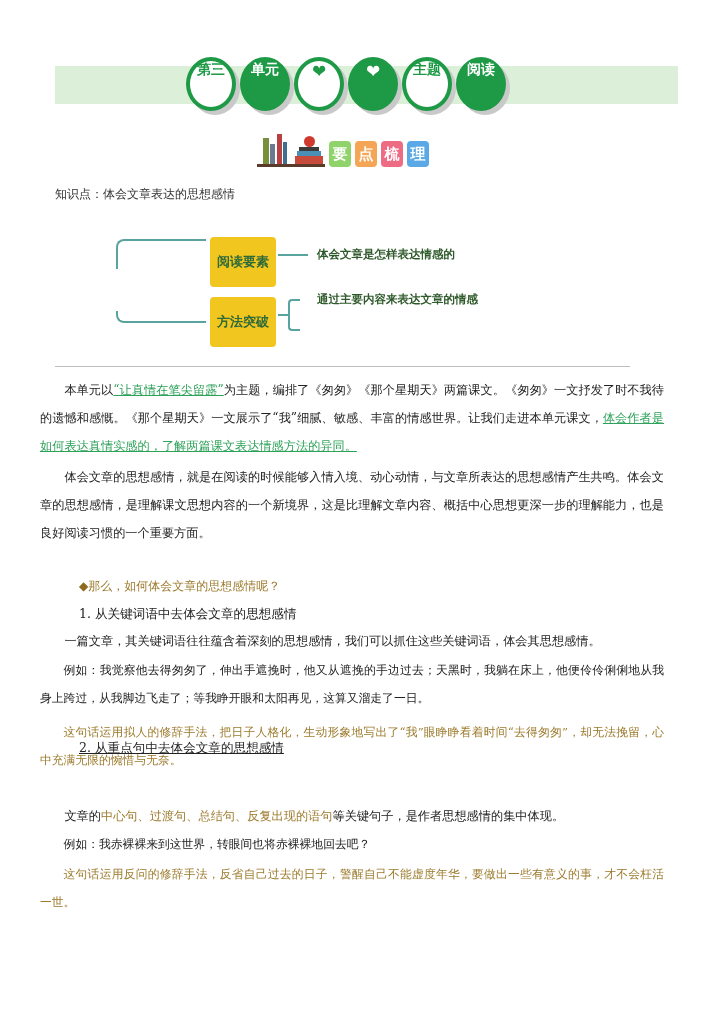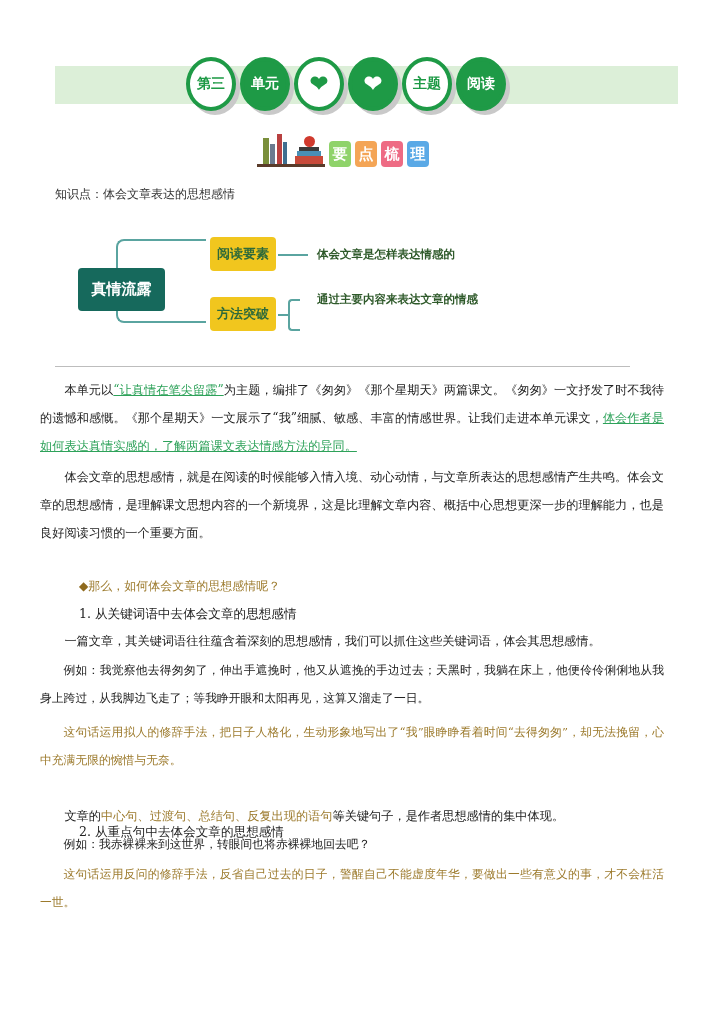--- a/index.html
+++ b/index.html
@@ -2,22 +2,22 @@
 <html><head>
 <meta charset="utf-8">
 <style>
   * { box-sizing: border-box; margin: 0; padding: 0; }
   html, body { width: 724px; height: 1024px; background: #ffffff; overflow: hidden; }
   body { position: relative; font-family: "DejaVu Serif", "Liberation Serif", serif; color: #222; }
 
   
   .banner { position: absolute; left: 55px; top: 66px; width: 623px; height: 38px; background: #dcefd8; }
   .circles { position: absolute; left: 186px; top: 57px; height: 58px; display: flex; gap: 4px; }
-  .circle { width: 50px; height: 54px; border-radius: 50%; display: flex; align-items: center; justify-content: center;
-            font-family: Liberation Sans, sans-serif; font-weight: bold; font-size: 14px; box-shadow: 4px 4px 0 #c9c9c9; }
+  .circle { width: 50px; height: 54px; border-radius: 50%; display: flex; justify-content: center;
+            font-family: Liberation Mono, monospace; font-weight: bold; font-size: 14px; box-shadow: 4px 4px 0 #c9c9c9; }
   .circle.outline { background: #fff; border: 4px solid #1e9a46; color: #1e9a46; }
   .circle.filled { background: #1e9a46; border: 4px solid #1e9a46; color: #fff; }
   .heart { font-size: 22px; line-height: 1; }
 
   
   .section-header { position: absolute; left: 257px; top: 133px; display: flex; align-items: flex-end; gap: 4px; }
   .books { position: relative; width: 68px; height: 34px; }
   .books .shelf { position: absolute; left: 0; bottom: 0; width: 68px; height: 3px; background: #5a3b2a; }
   .books .b1 { position: absolute; left: 6px; bottom: 3px; width: 6px; height: 26px; background: #7a8f3b; }
   .books .b2 { position: absolute; left: 13px; bottom: 3px; width: 5px; height: 20px; background: #6b7a8f; }
@@ -30,21 +30,21 @@
   .tile { width: 22px; height: 26px; border-radius: 4px; color: #fff; display: flex; align-items: center; justify-content: center;
           font-family: "DejaVu Sans", sans-serif; font-weight: bold; font-size: 15px; }
 
   .kp { position: absolute; left: 55px; top: 186px; font-size: 12px; color: #333; }
 
   
   .mindmap { position: absolute; left: 60px; top: 215px; width: 575px; height: 146px; }
   .mm-root { position: absolute; left: 18px; top: 53px; width: 87px; height: 43px; background: #16695c; border-radius: 4px;
              color: #fff; font-family: "DejaVu Sans", sans-serif; font-weight: bold; font-size: 15px;
              display: flex; align-items: center; justify-content: center; }
-  .mm-branch { position: absolute; width: 66px; height: 34px; background: #f1c61e; border-radius: 4px; color: #2e6a3a;
+  .mm-branch { position: absolute; width: 66px; height: 50px; background: #f1c61e; border-radius: 4px; color: #2e6a3a;
                font-family: "DejaVu Sans", sans-serif; font-weight: bold; font-size: 13px;
                display: flex; align-items: center; justify-content: center; }
   .mm-leaf { position: absolute; font-family: "DejaVu Sans", sans-serif; font-weight: bold; font-size: 11.5px; color: #2f5a2b; white-space: nowrap; }
   .line { position: absolute; border-color: #5aa4a0; border-style: solid; border-width: 0; }
   .divider { position: absolute; left: 55px; top: 366px; width: 575px; height: 1px; background: #bdbdbd; }
 
   
   .p { position: absolute; left: 40px; width: 624px; font-size: 12.2px; line-height: 28px; color: #222; text-align: justify; }
   .indent { text-indent: 2em; }
   .green-u { color: #2ea25a; text-decoration: underline; }
@@ -99,21 +99,20 @@
 <div class="kp">知识点：体会文章表达的思想感情</div>
 
 <div class="mindmap">
 
   <div class="line" style="left:56px; top:24px; width:90px; height:30px; border-left-width:2px; border-top-width:2px; border-top-left-radius:8px;"></div>
   <div class="line" style="left:56px; top:96px; width:90px; height:12px; border-left-width:2px; border-bottom-width:2px; border-bottom-left-radius:8px;"></div>
   <div class="line" style="left:218px; top:39px; width:30px; height:0; border-top-width:2px;"></div>
   <div class="line" style="left:218px; top:99px; width:10px; height:0; border-top-width:2px;"></div>
   <div class="line" style="left:228px; top:84px; width:12px; height:32px; border-left-width:2px; border-top-width:2px; border-bottom-width:2px; border-top-left-radius:4px; border-bottom-left-radius:4px;"></div>
 
-  <div class="mm-root">真情流露</div>
   <div class="mm-branch" style="left:150px; top:22px;">阅读要素</div>
   <div class="mm-branch" style="left:150px; top:82px;">方法突破</div>
   <div class="mm-leaf" style="left:257px; top:32px;">体会文章是怎样表达情感的</div>
   <div class="mm-leaf" style="left:257px; top:77px;">通过主要内容来表达文章的情感</div>
 </div>
 <div class="divider"></div>
 
 <div class="p indent" style="top:376px;">
   <span>本单元以</span><span class="green-u">“让真情在笔尖留露”</span><span>为主题，编排了《匆匆》《那个星期天》两篇课文。《匆匆》一文抒发了时不我待的遗憾和感慨。《那个星期天》一文展示了“我”细腻、敏感、丰富的情感世界。让我们走进本单元课文，</span><span class="green-u">体会作者是如何表达真情实感的，了解两篇课文表达情感方法的异同。</span>
 </div>
@@ -122,18 +121,18 @@
 
 <div class="q" style="top:578px;">
   <span class="diamond">◆</span><span>那么，如何体会文章的思想感情呢？</span>
 </div>
 
 <div class="h" style="top:606px;">1. 从关键词语中去体会文章的思想感情</div>
 <div class="p indent" style="top:627px;">一篇文章，其关键词语往往蕴含着深刻的思想感情，我们可以抓住这些关键词语，体会其思想感情。</div>
 <div class="p indent" style="top:656px; font-size:11.8px;">例如：我觉察他去得匆匆了，伸出手遮挽时，他又从遮挽的手边过去；天黑时，我躺在床上，他便伶伶俐俐地从我身上跨过，从我脚边飞走了；等我睁开眼和太阳再见，这算又溜走了一日。</div>
 <div class="p indent gold" style="top:718px; font-size:11.8px;">这句话运用拟人的修辞手法，把日子人格化，生动形象地写出了“我”眼睁睁看着时间“去得匆匆”，却无法挽留，心中充满无限的惋惜与无奈。</div>
 
-<div class="h" style="top:824px;">2. 从重点句中去体会文章的思想感情</div>
+<div class="h" style="top:740px;text-decoration:underline;">2. 从重点句中去体会文章的思想感情</div>
 <div class="p indent" style="top:802px;">
   <span>文章的</span><span class="gold">中心句、过渡句、总结句、反复出现的语句</span><span>等关键句子，是作者思想感情的集中体现。</span>
 </div>
 <div class="p indent" style="top:830px; font-size:11.8px;">例如：我赤裸裸来到这世界，转眼间也将赤裸裸地回去吧？</div>
 <div class="p indent gold" style="top:860px; font-size:11.8px;">这句话运用反问的修辞手法，反省自己过去的日子，警醒自己不能虚度年华，要做出一些有意义的事，才不会枉活一世。</div>
 
 </body></html>

